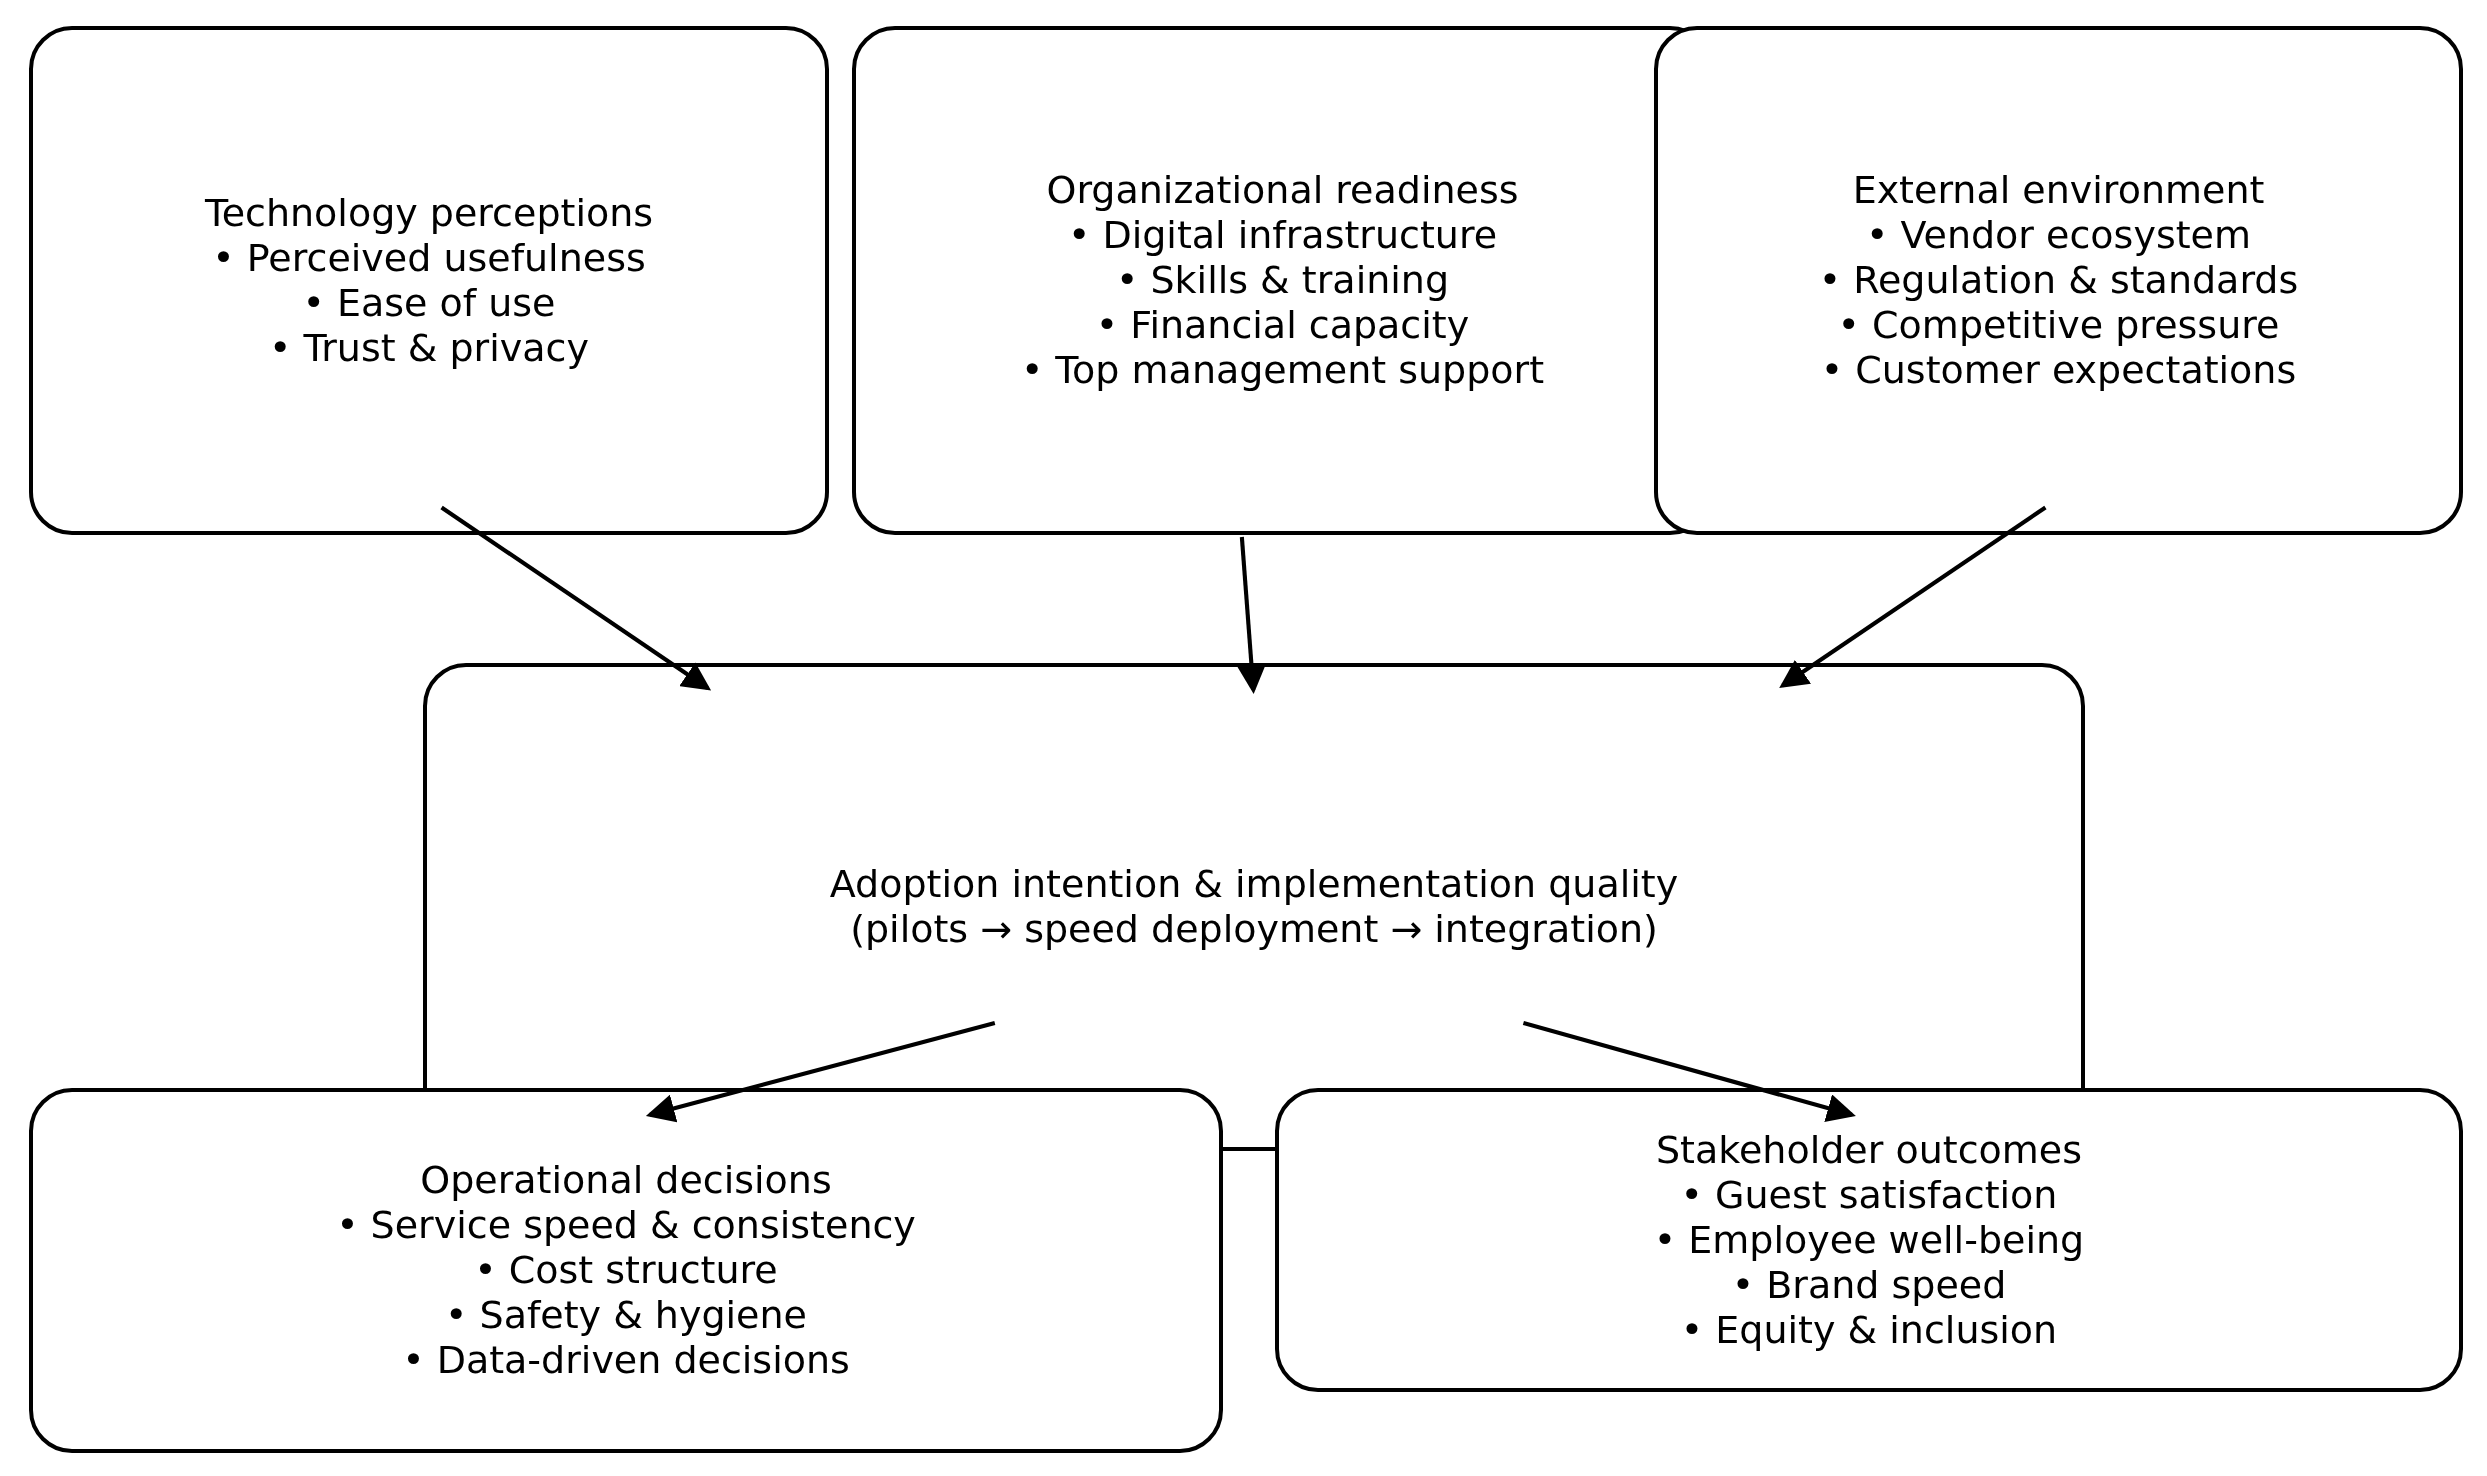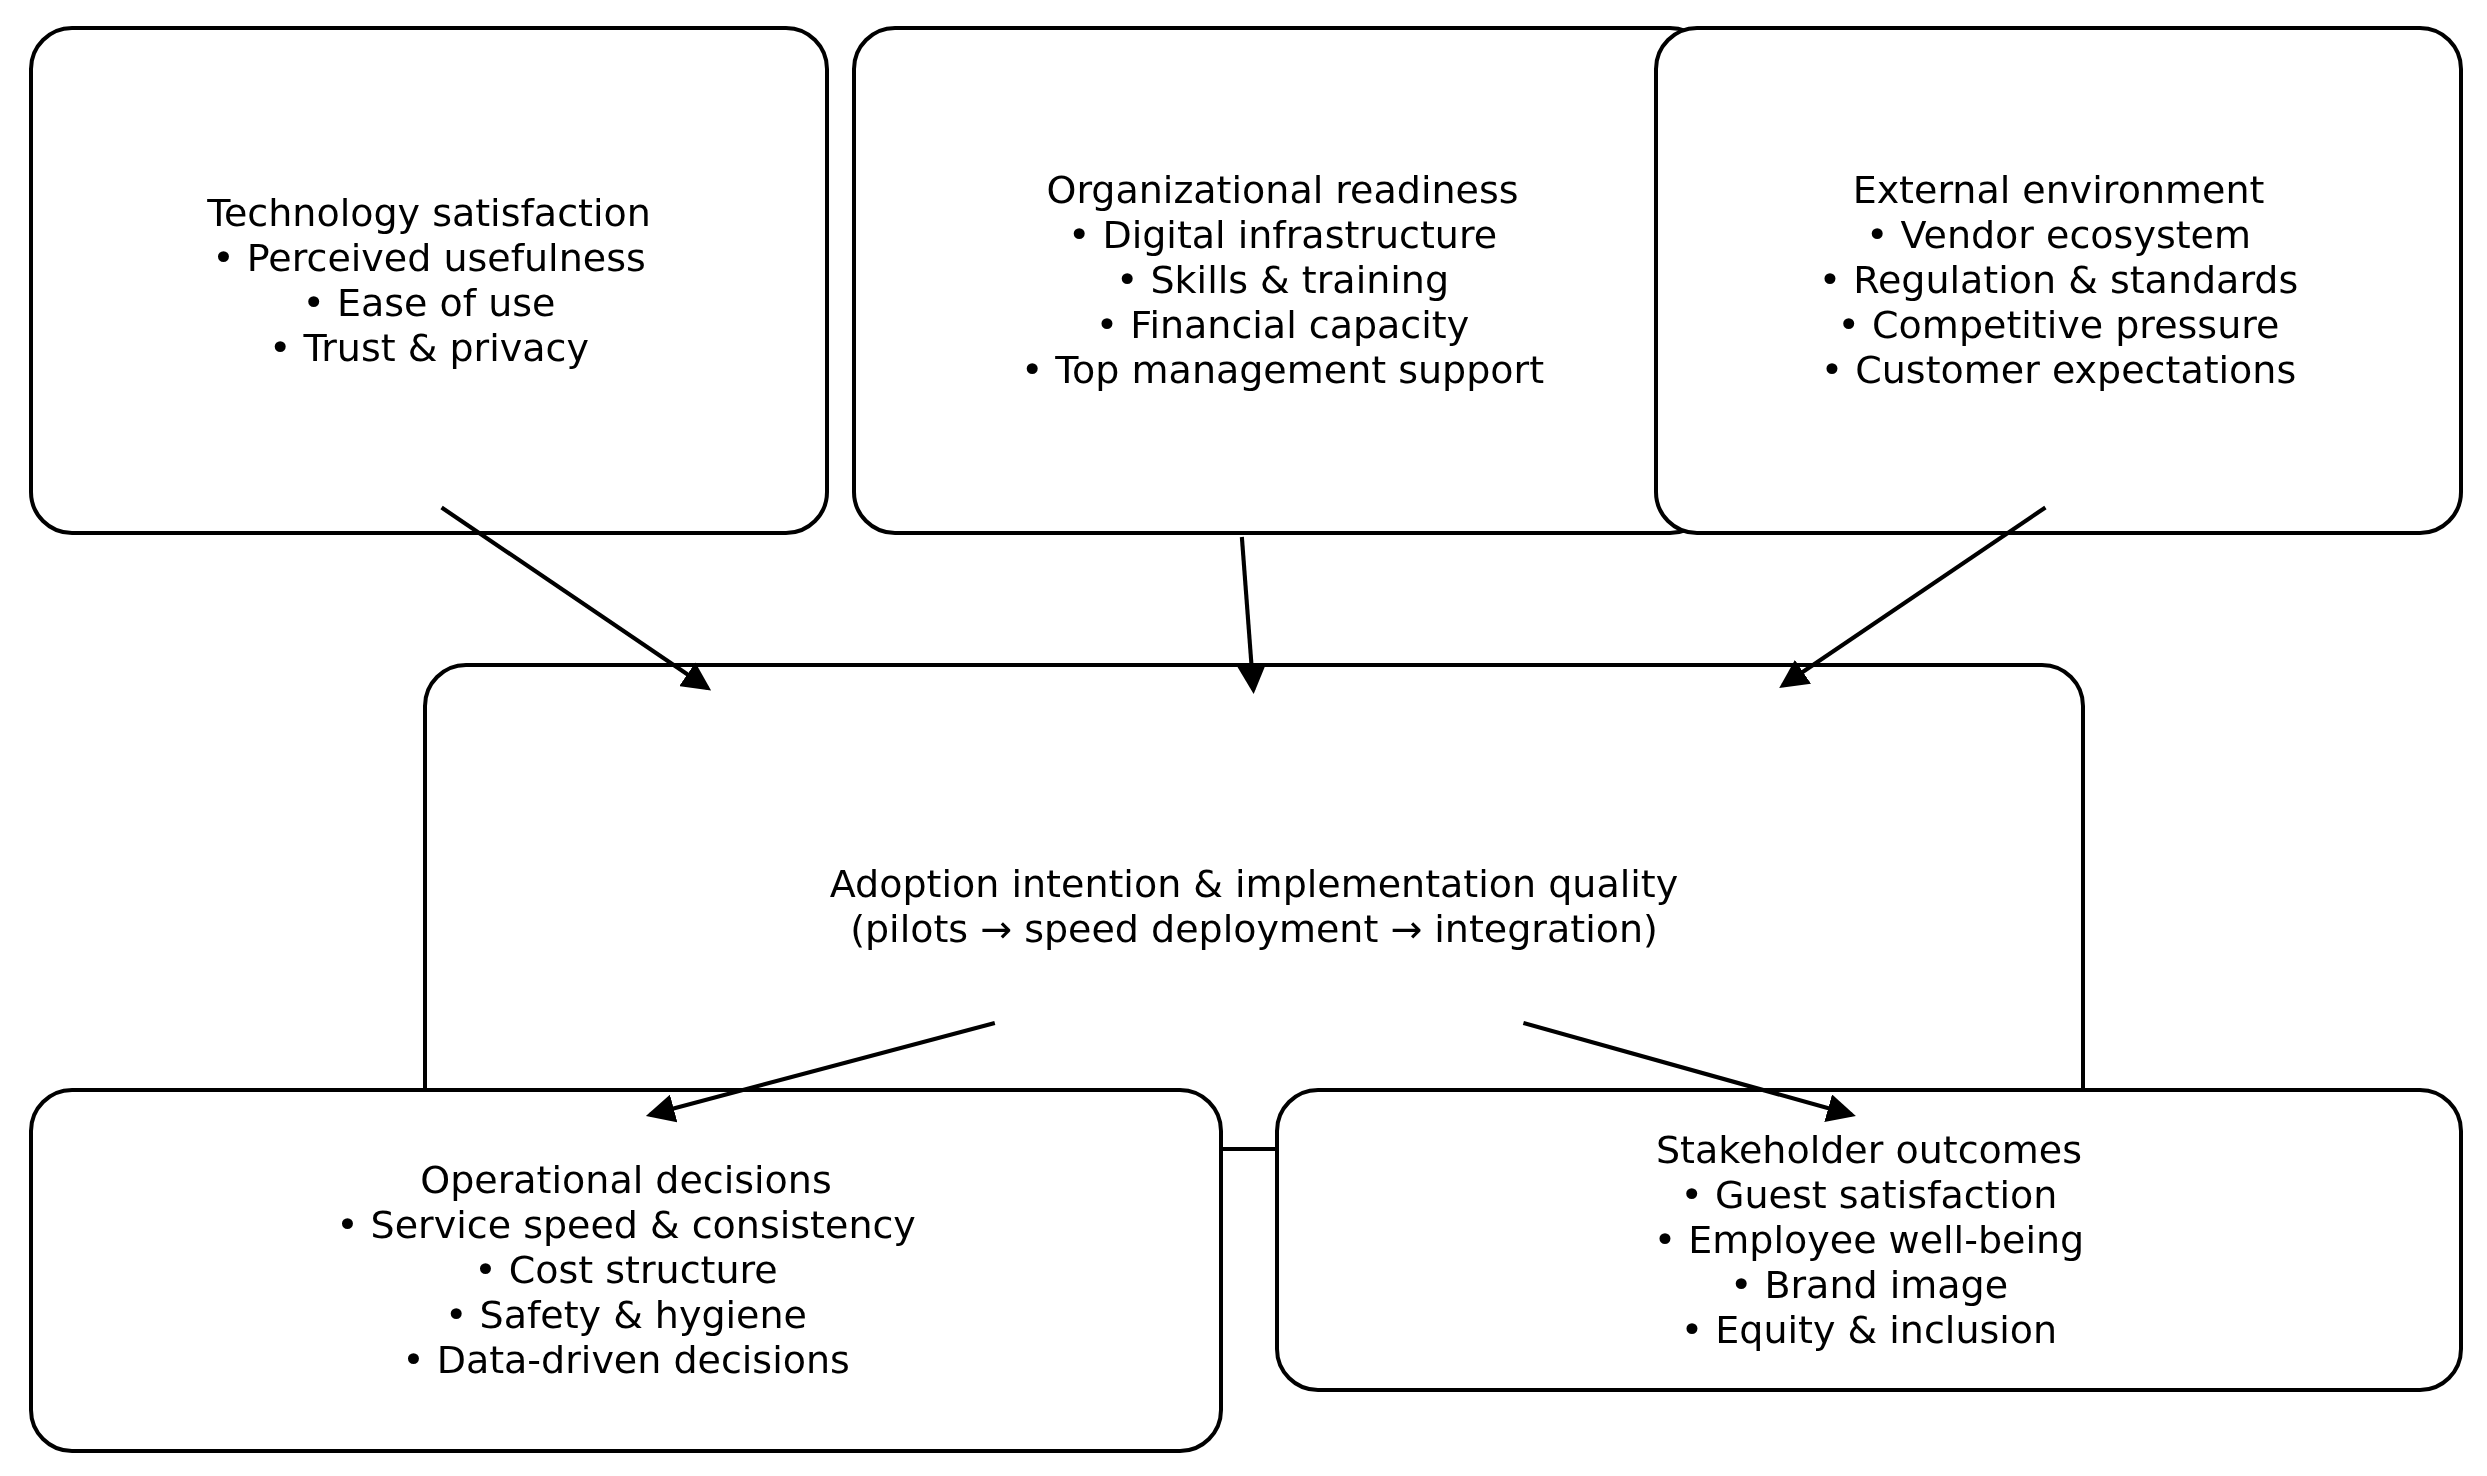--- a/index.html
+++ b/index.html
@@ -54,21 +54,21 @@
     stroke: #000000;
     stroke-width: 5;
   }
 </style>
 </head>
 <body>
 
 <div id="canvas">
 
   <div class="node" id="box-technology">
-    <div class="line">Technology satisfaction</div>
+    <div class="line">Technology perceptions</div>
     <div class="line">• Perceived usefulness</div>
     <div class="line">• Ease of use</div>
     <div class="line">• Trust &amp; privacy</div>
   </div>
 
   <div class="node" id="box-organization">
     <div class="line">Organizational readiness</div>
     <div class="line">• Digital infrastructure</div>
     <div class="line">• Skills &amp; training</div>
     <div class="line">• Financial capacity</div>
@@ -93,21 +93,21 @@
     <div class="line">• Service speed &amp; consistency</div>
     <div class="line">• Cost structure</div>
     <div class="line">• Safety &amp; hygiene</div>
     <div class="line">• Data-driven decisions</div>
   </div>
 
   <div class="node" id="box-stakeholder">
     <div class="line">Stakeholder outcomes</div>
     <div class="line">• Guest satisfaction</div>
     <div class="line">• Employee well-being</div>
-    <div class="line">• Brand image</div>
+    <div class="line">• Brand speed</div>
     <div class="line">• Equity &amp; inclusion</div>
   </div>
 
   <svg class="arrow-layer" viewBox="0 0 3030 1799" aria-hidden="true">
     <defs>
       <marker id="ah" viewBox="0 0 10 10" refX="8.5" refY="5" markerWidth="7" markerHeight="7" orient="auto-start-reverse">
         <path d="M0,0 L10,5 L0,10 z" fill="#000000"></path>
       </marker>
     </defs>
     <g>

